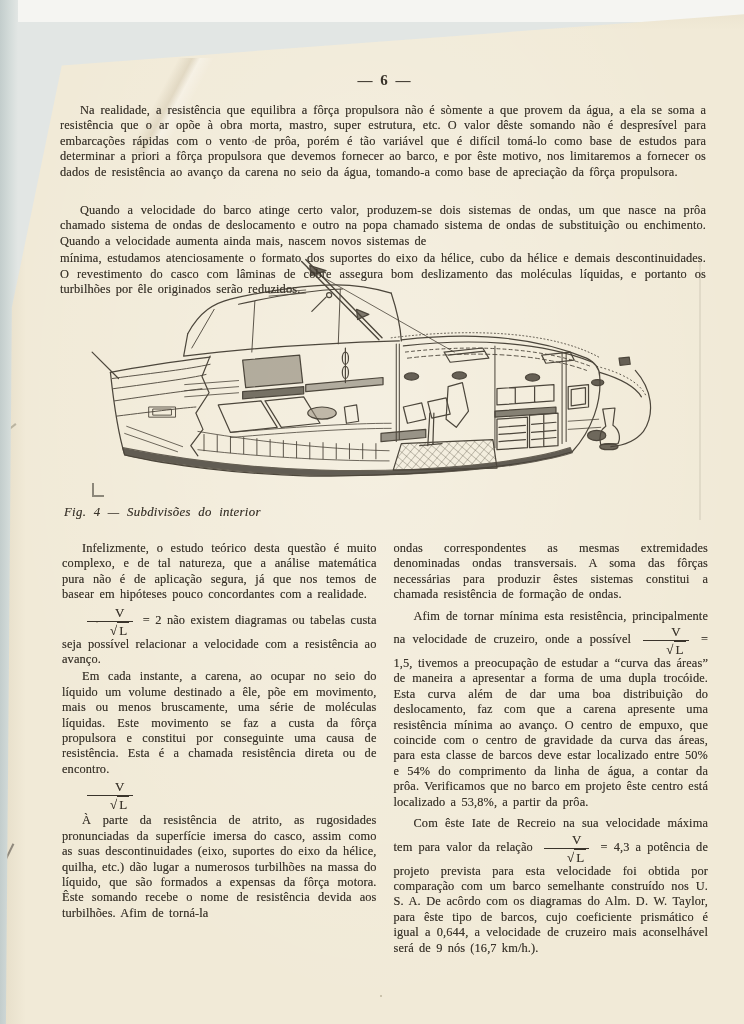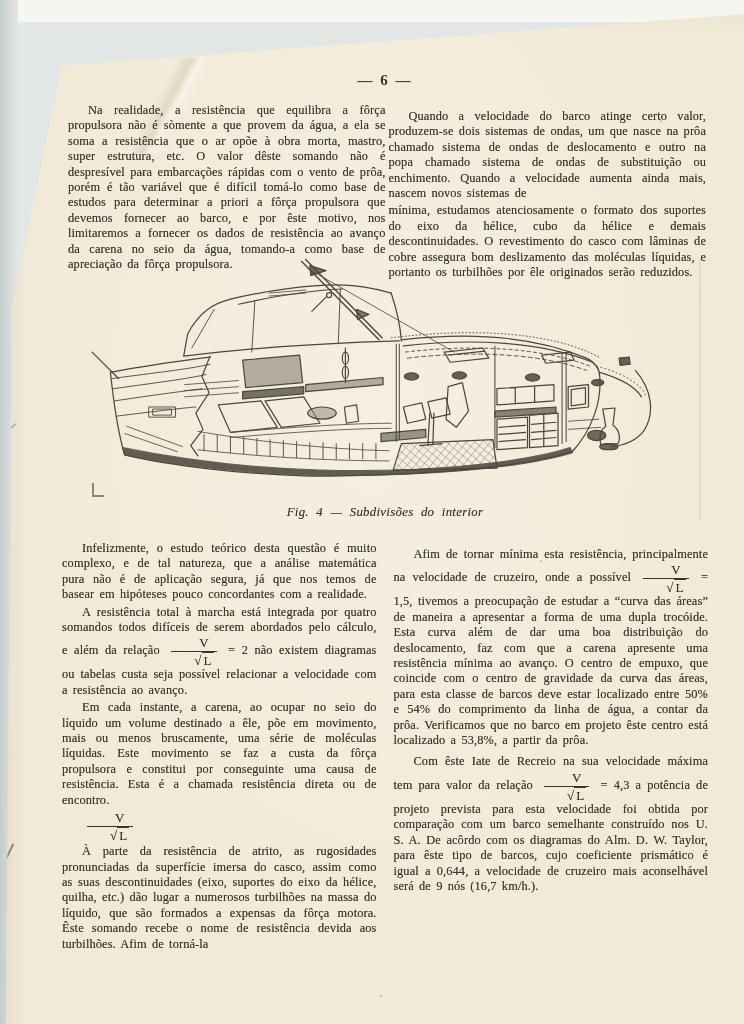--- a/index.html
+++ b/index.html
@@ -24,41 +24,41 @@
   .v-crease{position:absolute;left:699px;top:258px;width:2px;height:262px;background:rgba(90,78,55,.10);}
   .speck{position:absolute;width:3px;height:3px;border-radius:50%;background:#6d5f43;opacity:.38;}
   .mark-slash{position:absolute;left:5px;top:842px;width:2px;height:34px;background:#45403a;opacity:.55;transform:rotate(26deg);}
   .mark-tick{position:absolute;left:7px;top:420px;width:2px;height:20px;background:#55503f;opacity:.32;transform:rotate(52deg);}
   .mark-corner{position:absolute;left:92px;top:483px;width:10px;height:12px;
     border-left:2px solid #3a352c;border-bottom:2px solid #3a352c;opacity:.55;}
 
   .page-number{position:absolute;top:72px;left:64px;right:38px;text-align:center;
     font-size:15px;font-weight:bold;letter-spacing:2px;color:#3a342b;}
 
-  .cols-top{position:absolute;top:103px;left:68px;right:38px;display:flex;gap:3px;}
+  .cols-top{position:absolute;top:103px;left:60px;right:38px;display:flex;gap:15px;flex-direction:column;}
   .cols-bottom{position:absolute;top:541px;left:62px;right:36px;display:flex;gap:17px;}
   .col{flex:1 1 0;min-width:0;}
 
   .p{
     margin:0 0 2px;text-indent:20px;text-align:justify;
     font-size:12.4px;line-height:15.4px;color:#3a342b;
     word-spacing:2px;letter-spacing:.1px;
     text-shadow:0 0 .5px rgba(58,52,43,.55);
   }
   .p.cont{text-indent:0;}
   .p.sp{margin-top:6px;}
 
   .frac{display:inline-block;vertical-align:-11px;text-align:center;line-height:1;margin:1px 5px 0;}
   .frac .fnum{display:block;font-size:13px;padding:0 8px 2px;border-bottom:1.2px solid #3a342b;}
   .frac .fden{display:block;padding-top:2px;font-size:13px;white-space:nowrap;}
   .frac .rarg{border-top:1.2px solid #3a342b;padding:0 2px;}
 
   .figure{position:absolute;top:257px;left:86px;width:590px;height:242px;}
   .figure svg{width:100%;height:100%;}
-  .caption{position:absolute;top:505px;left:64px;right:38px;text-align:center;
+  .caption{position:absolute;top:505px;left:64px;right:38px;text-align:left;
     font-style:italic;font-size:12.8px;color:#3a342b;word-spacing:4px;letter-spacing:.3px;
     text-shadow:0 0 .5px rgba(58,52,43,.5);}
 </style>
 </head>
 <body>
 
 <div class="scanner-top"></div>
 <div class="scanner-left"></div>
 
 <div class="page">
@@ -177,33 +177,33 @@
   </div>
 
   <div class="caption">
     <span>Fig. 4 — Subdivisões do interior</span>
   </div>
 
   <div class="cols-bottom">
     <div class="col">
       <p class="p"><span>Infelizmente, o estudo teórico desta questão é muito complexo, e de tal natureza, que a análise matemática pura não é de aplicação segura, já que nos temos de basear em hipóteses pouco concordantes com a realidade.</span></p>
       <p class="p">
-        <span>A resistência total à marcha está integrada por quatro somandos todos difíceis de serem abordados pelo cálculo, e além da relação</span>
         <span class="frac"><span class="fnum">V</span><span class="fden"><span>√</span><span class="rarg">L</span></span></span>
         <span>= 2</span>
         <span>não existem diagramas ou tabelas custa seja possível relacionar a velocidade com a resistência ao avanço.</span>
       </p>
       <p class="p"><span>Em cada instante, a carena, ao ocupar no seio do líquido um volume destinado a êle, põe em movimento, mais ou menos bruscamente, uma série de moléculas líquidas. Este movimento se faz a custa da fôrça propulsora e constitui por conseguinte uma causa de resistência. Esta é a chamada resistência direta ou de encontro.</span></p>
       <p class="p">
         <span class="frac"><span class="fnum">V</span><span class="fden"><span>√</span><span class="rarg">L</span></span></span>
       </p>
       <p class="p"><span>À parte da resistência de atrito, as rugosidades pronunciadas da superfície imersa do casco, assim como as suas descontinuidades (eixo, suportes do eixo da hélice, quilha, etc.) dão lugar a numerosos turbilhões na massa do líquido, que são formados a expensas da fôrça motora. Êste somando recebe o nome de resistência devida aos turbilhões. Afim de torná-la</span></p>
     </div>
 
     <div class="col">
+      <p class="p cont"><span>ondas correspondentes as mesmas extremidades denominadas ondas transversais. A soma das fôrças necessárias para produzir êstes sistemas constitui a chamada resistência de formação de ondas.</span></p>
       <p class="p sp">
         <span>Afim de tornar mínima esta resistência, principalmente na velocidade de cruzeiro, onde a possível</span>
         <span class="frac"><span class="fnum">V</span><span class="fden"><span>√</span><span class="rarg">L</span></span></span>
         <span>= 1,5, tivemos</span>
         <span>a preocupação de estudar a “curva das áreas” de maneira a apresentar a forma de uma dupla trocóide. Esta curva além de dar uma boa distribuição do deslocamento, faz com que a carena apresente uma resistência mínima ao avanço. O centro de empuxo, que coincide com o centro de gravidade da curva das áreas, para esta classe de barcos deve estar localizado entre 50% e 54% do comprimento da linha de água, a contar da prôa. Verificamos que no barco em projeto êste centro está localizado a 53,8%, a partir da prôa.</span>
       </p>
       <p class="p sp">
         <span>Com êste Iate de Recreio na sua velocidade máxima tem para valor da relação</span>
         <span class="frac"><span class="fnum">V</span><span class="fden"><span>√</span><span class="rarg">L</span></span></span>
         <span>= 4,3</span>

